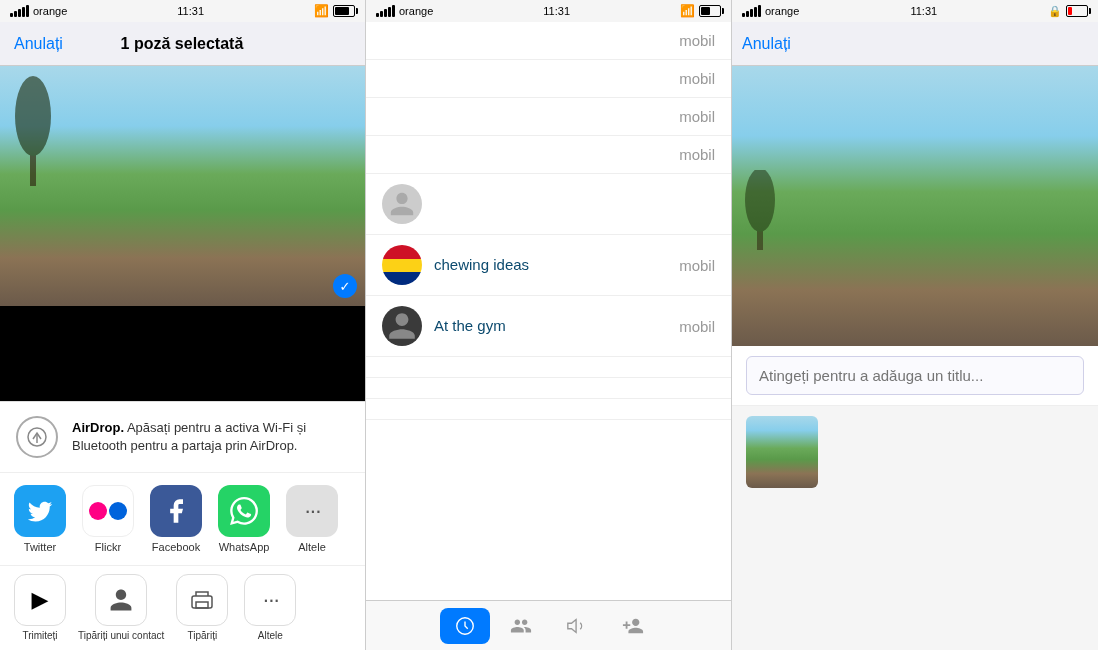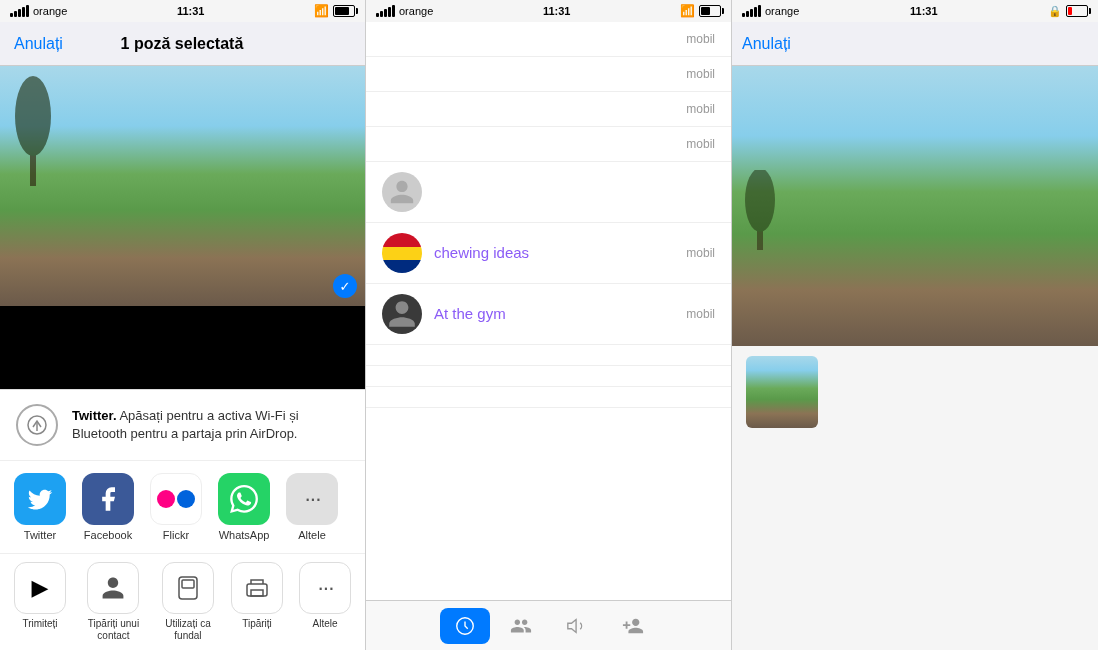--- a/index.html
+++ b/index.html
@@ -31,21 +31,21 @@
       justify-content: space-between;
       align-items: center;
       padding: 2px 10px;
       background: #f5f5f5;
       height: 22px;
       font-size: 11px;
       color: #000;
     }
 
     .status-bar-left { display: flex; align-items: center; gap: 4px; }
-    .status-bar-center { font-weight: 700; }
+    .status-bar-center { font-weight: 400; }
     .status-bar-right { display: flex; align-items: center; gap: 4px; }
 
     .nav-bar {
       display: flex;
       justify-content: space-between;
       align-items: center;
       padding: 6px 14px;
       background: #f0f0f5;
       border-bottom: 1px solid #ccc;
       height: 44px;
@@ -257,21 +257,21 @@
       font-size: 18px;
       overflow: hidden;
     }
 
     .contact-info {
       flex: 1;
     }
 
     .contact-name {
       font-size: 15px;
-      color: #8b5cf6;
+      color: #0c4a6e;
       font-weight: 400;
       margin-top: 8px;
     }
 
     
     .tab-bar {
       height: 50px;
       background: #f8f8f8;
       border-top: 1px solid #ccc;
       display: flex;
@@ -430,21 +430,21 @@
 
     .contact-row-simple {
       display: flex;
       align-items: center;
       padding: 10px 16px;
       border-bottom: 1px solid #eee;
       gap: 12px;
     }
 
     .phone-type-right {
-      font-size: 12px;
+      font-size: 15px;
       color: #999;
     }
 
     
     .flickr-dot-pink {
       display: inline-block;
       width: 18px; height: 18px;
       background: #ff0084;
       border-radius: 50%;
       margin-right: 2px;
@@ -503,50 +503,50 @@
 
     <div class="airdrop-row">
       <div class="airdrop-icon">
         <svg width="24" height="24" viewBox="0 0 24 24">
           <circle cx="12" cy="12" r="9" stroke="#888" stroke-width="1.5" fill="none"></circle>
           <path d="M8 14 L12 8 L16 14" stroke="#888" stroke-width="1.5" fill="none"></path>
           <line x1="12" y1="8" x2="12" y2="18" stroke="#888" stroke-width="1.5"></line>
         </svg>
       </div>
       <div class="airdrop-text">
-        <strong>Twitter.</strong> <span>Apăsați pentru a activa Wi-Fi și Bluetooth pentru a partaja prin AirDrop.</span>
+        <strong>AirDrop.</strong> <span>Apăsați pentru a activa Wi-Fi și Bluetooth pentru a partaja prin AirDrop.</span>
       </div>
     </div>
 
     <div class="apps-row">
 
       <div class="app-item">
         <div class="app-icon twitter">
           <svg width="28" height="28" viewBox="0 0 24 24" fill="white">
               <path d="M22.46 6c-.77.35-1.6.58-2.46.69.88-.53 1.56-1.37 1.88-2.38-.83.5-1.75.85-2.72 1.05C18.37 4.5 17.26 4 16 4c-2.35 0-4.27 1.92-4.27 4.29 0 .34.04.67.11.98C8.28 9.09 5.11 7.38 3 4.79c-.37.63-.58 1.37-.58 2.15 0 1.49.75 2.81 1.91 3.56-.71 0-1.37-.2-1.95-.5v.03c0 2.08 1.48 3.82 3.44 4.21a4.22 4.22 0 0 1-1.93.07 4.28 4.28 0 0 0 4 2.98 8.521 8.521 0 0 1-5.33 1.84c-.34 0-.68-.02-1.02-.06C3.44 20.29 5.7 21 8.12 21 16 21 20.33 14.46 20.33 8.79c0-.19 0-.37-.01-.56.84-.6 1.56-1.36 2.14-2.23z"></path>
             </svg>
         </div>
         <span class="app-label">Twitter</span>
       </div>
 
       <div class="app-item">
+        <div class="app-icon flickr">
+          <span class="flickr-dot-pink"></span>
+            <span class="flickr-dot-blue"></span>
+        </div>
+        <span class="app-label">Flickr</span>
+      </div>
+
+      <div class="app-item">
         <div class="app-icon facebook">
           <svg width="28" height="28" viewBox="0 0 24 24" fill="white">
               <path d="M18 2h-3a5 5 0 0 0-5 5v3H7v4h3v8h4v-8h3l1-4h-4V7a1 1 0 0 1 1-1h3z"></path>
             </svg>
         </div>
         <span class="app-label">Facebook</span>
-      </div>
-
-      <div class="app-item">
-        <div class="app-icon flickr">
-          <span class="flickr-dot-pink"></span>
-            <span class="flickr-dot-blue"></span>
-        </div>
-        <span class="app-label">Flickr</span>
       </div>
 
       <div class="app-item">
         <div class="app-icon whatsapp">
           <svg width="28" height="28" viewBox="0 0 24 24" fill="white">
               <path d="M17.472 14.382c-.297-.149-1.758-.867-2.03-.967-.273-.099-.471-.148-.67.15-.197.297-.767.966-.94 1.164-.173.199-.347.223-.644.075-.297-.15-1.255-.463-2.39-1.475-.883-.788-1.48-1.761-1.653-2.059-.173-.297-.018-.458.13-.606.134-.133.298-.347.446-.52.149-.174.198-.298.298-.497.099-.198.05-.371-.025-.52-.075-.149-.669-1.612-.916-2.207-.242-.579-.487-.5-.669-.51-.173-.008-.371-.01-.57-.01-.198 0-.52.074-.792.372-.272.297-1.04 1.016-1.04 2.479 0 1.462 1.065 2.875 1.213 3.074.149.198 2.096 3.2 5.077 4.487.709.306 1.262.489 1.694.625.712.227 1.36.195 1.871.118.571-.085 1.758-.719 2.006-1.413.248-.694.248-1.289.173-1.413-.074-.124-.272-.198-.57-.347m-5.421 7.403h-.004a9.87 9.87 0 0 1-5.031-1.378l-.361-.214-3.741.982.998-3.648-.235-.374a9.86 9.86 0 0 1-1.51-5.26c.001-5.45 4.436-9.884 9.888-9.884 2.64 0 5.122 1.03 6.988 2.898a9.825 9.825 0 0 1 2.893 6.994c-.003 5.45-4.437 9.884-9.885 9.884m8.413-18.297A11.815 11.815 0 0 0 12.05 0C5.495 0 .16 5.335.157 11.892c0 2.096.547 4.142 1.588 5.945L.057 24l6.305-1.654a11.882 11.882 0 0 0 5.683 1.448h.005c6.554 0 11.89-5.335 11.893-11.893a11.821 11.821 0 0 0-3.48-8.413z"></path>
             </svg>
         </div>
         <span class="app-label">WhatsApp</span>
       </div>
@@ -568,29 +568,20 @@
 
       <div class="action-item">
         <div class="action-icon">
           <svg width="26" height="26" viewBox="0 0 24 24" fill="#555">
               <path d="M12 12c2.7 0 4.8-2.1 4.8-4.8S14.7 2.4 12 2.4 7.2 4.5 7.2 7.2 9.3 12 12 12zm0 2.4c-3.2 0-9.6 1.6-9.6 4.8v2.4h19.2v-2.4c0-3.2-6.4-4.8-9.6-4.8z"></path>
             </svg>
         </div>
         <span class="action-label">Tipăriți unui contact</span>
       </div>
 
-      <div class="action-item">
-        <div class="action-icon">
-          <svg width="22" height="26" viewBox="0 0 22 26" fill="none" stroke="#555" stroke-width="1.5">
-              <rect x="2" y="2" width="18" height="22" rx="3"></rect>
-              <rect x="5" y="5" width="12" height="8" rx="1"></rect>
-            </svg>
-        </div>
-        <span class="action-label">Utilizați ca fundal</span>
-      </div>
 
       <div class="action-item">
         <div class="action-icon">
           <svg width="26" height="24" viewBox="0 0 26 24" fill="none" stroke="#555" stroke-width="1.5">
               <rect x="3" y="8" width="20" height="12" rx="2"></rect>
               <path d="M7 8V4h12v4"></path>
               <rect x="7" y="14" width="12" height="6"></rect>
             </svg>
         </div>
         <span class="action-label">Tipăriți</span>
@@ -734,18 +725,21 @@
 
   <div class="photo-viewer">
     <div class="photo-viewer-landscape">
       <svg style="position:absolute;top:170px;left:740px;opacity:0.5" width="40" height="80" viewBox="0 0 40 80">
         <rect x="17" y="45" width="6" height="35" fill="#2a1a0a"></rect>
         <ellipse cx="20" cy="30" rx="15" ry="32" fill="#1a2a0a"></ellipse>
       </svg>
     </div>
   </div>
 
+  <div class="caption-input-area">
+    <input class="caption-input" type="text" placeholder="Atingeți pentru a adăuga un titlu..." style="">
+  </div>
 
   <div class="thumbnail-row">
     <div class="thumb"></div>
   </div>
 
 </div>
 
 </body></html>

